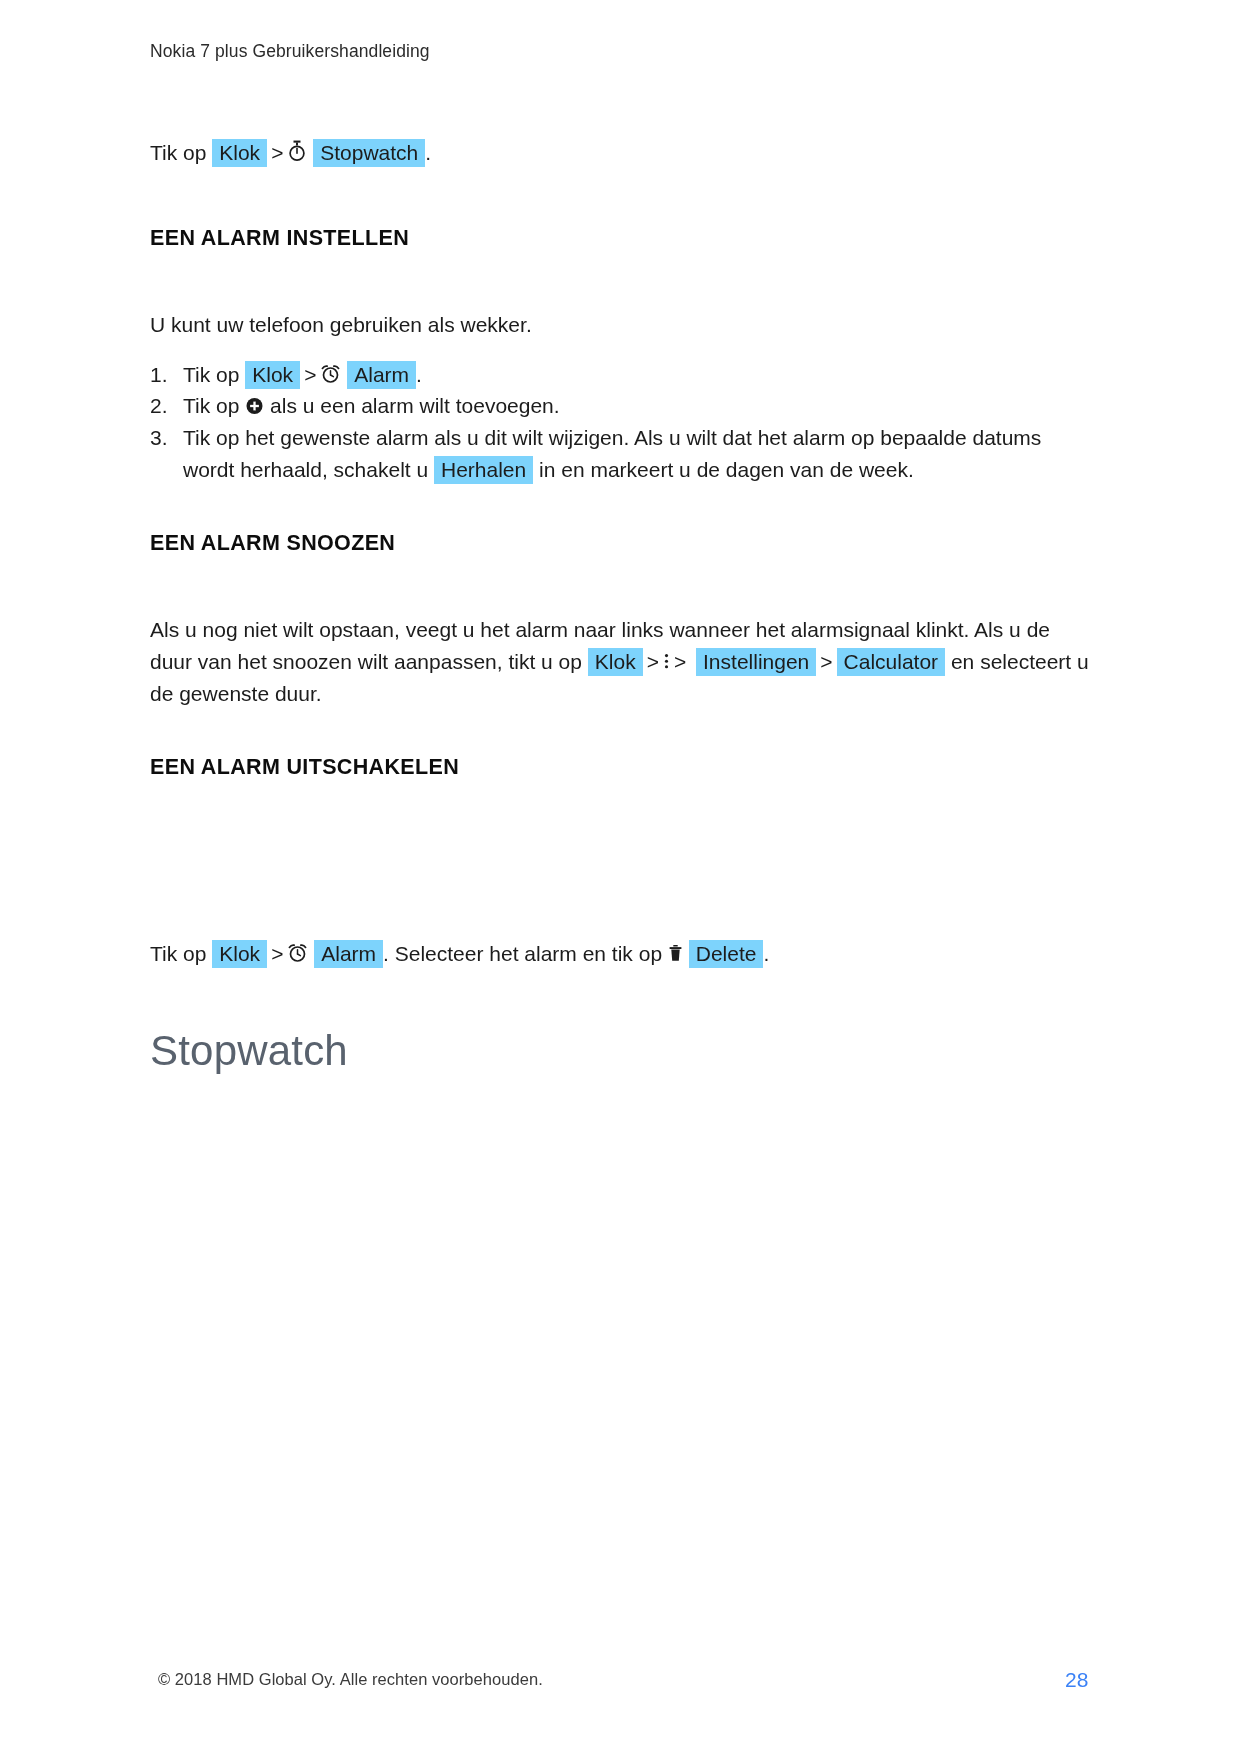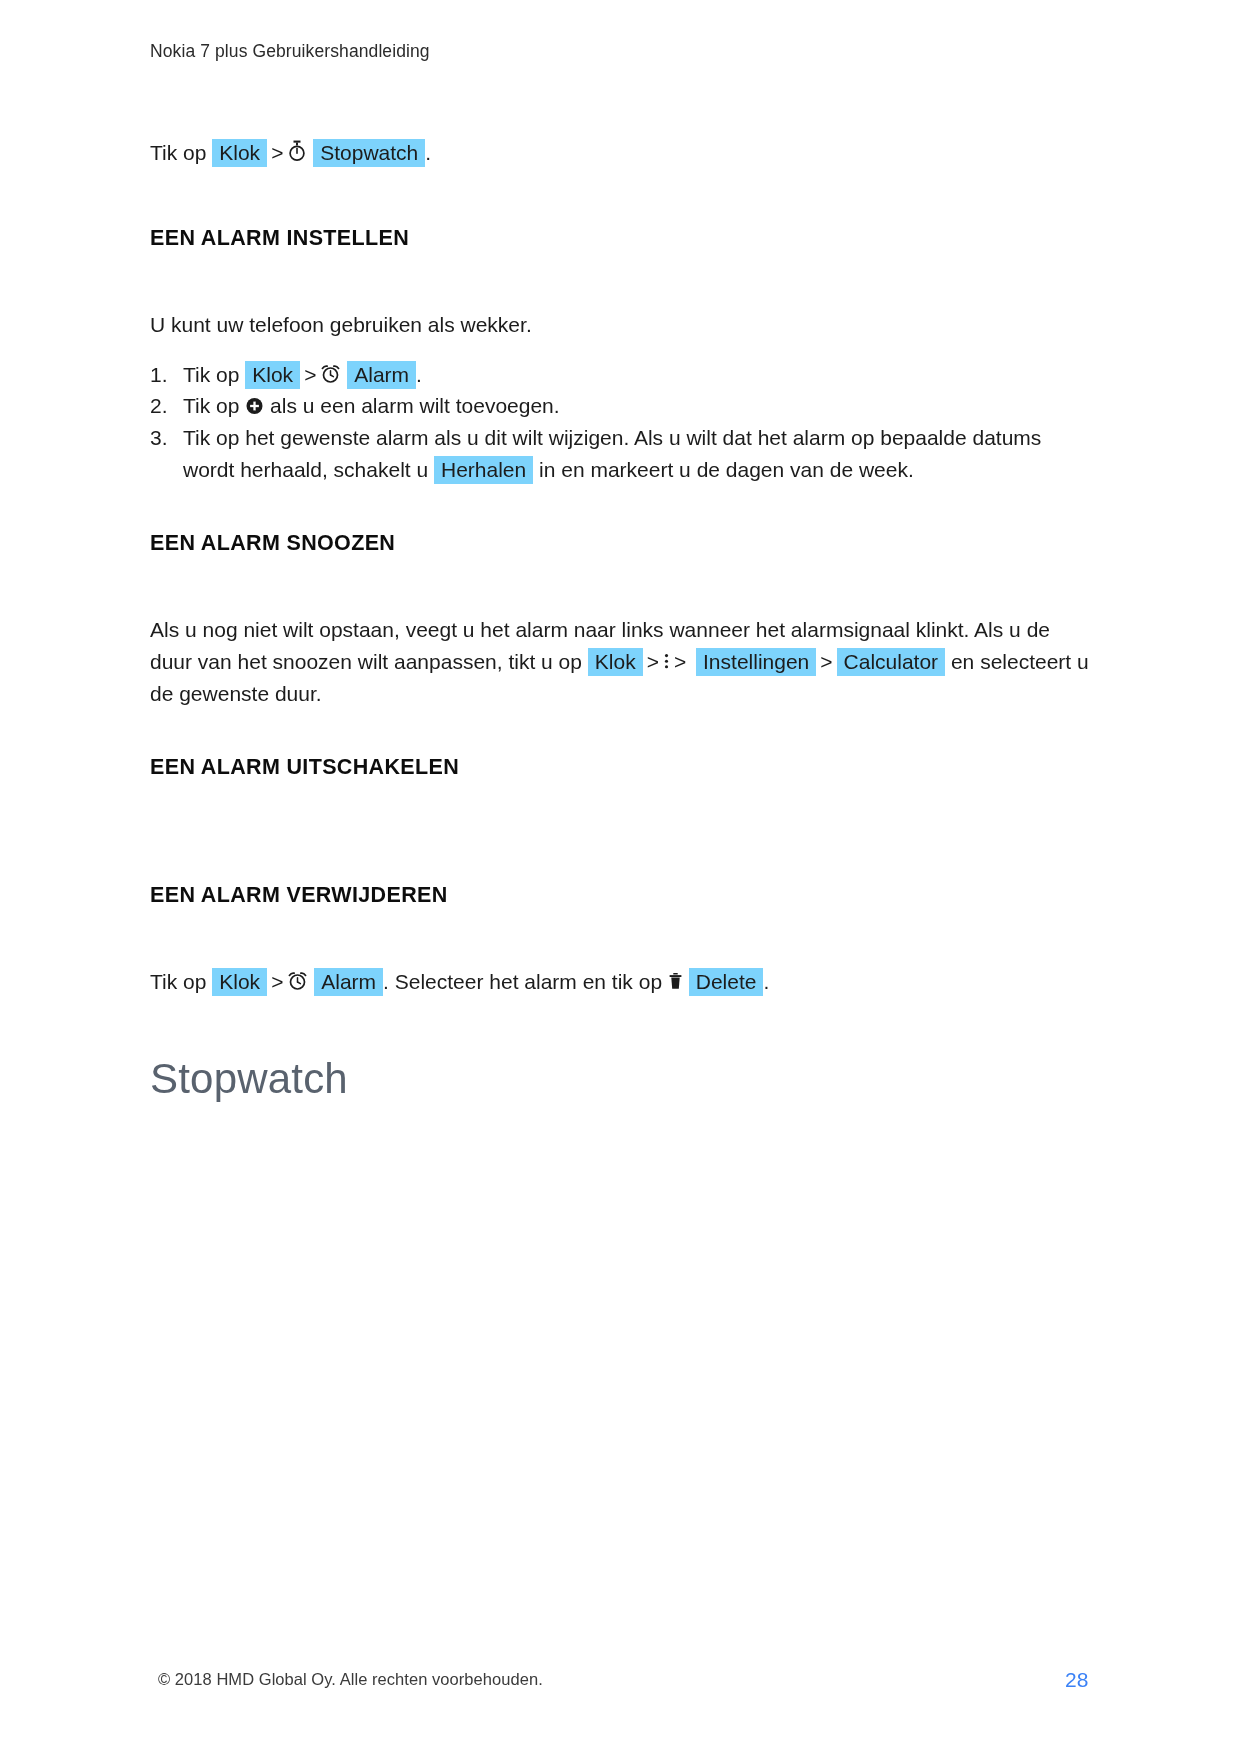--- a/index.html
+++ b/index.html
@@ -210,21 +210,20 @@
 
     <div class="spacer-md"></div>
 
     <h2 class="h-section">EEN ALARM UITSCHAKELEN</h2>
 
     <div class="spacer-lg"></div>
 
 
     <div class="spacer-md"></div>
 
-    <h2 class="h-section">EEN ALARM VERWIJDEREN</h2>
 
     <div class="spacer-lg"></div>
 
     <p class="para">
       <span>Tik op</span>
       <span class="ui">Klok</span><span class="sep">&gt;</span><span class="gicon"><svg width="21" height="21" viewBox="0 0 21 21">
             <circle cx="10.5" cy="12" r="7" fill="none" stroke="#1c1c1c" stroke-width="1.7"></circle>
             <path d="M2.4 5.4 Q4.3 2.6 7.1 3.2" fill="none" stroke="#1c1c1c" stroke-width="1.7" stroke-linecap="round"></path>
             <path d="M18.6 5.4 Q16.7 2.6 13.9 3.2" fill="none" stroke="#1c1c1c" stroke-width="1.7" stroke-linecap="round"></path>
             <line x1="10.5" y1="12" x2="10.5" y2="7.8" stroke="#1c1c1c" stroke-width="1.5" stroke-linecap="round"></line>

